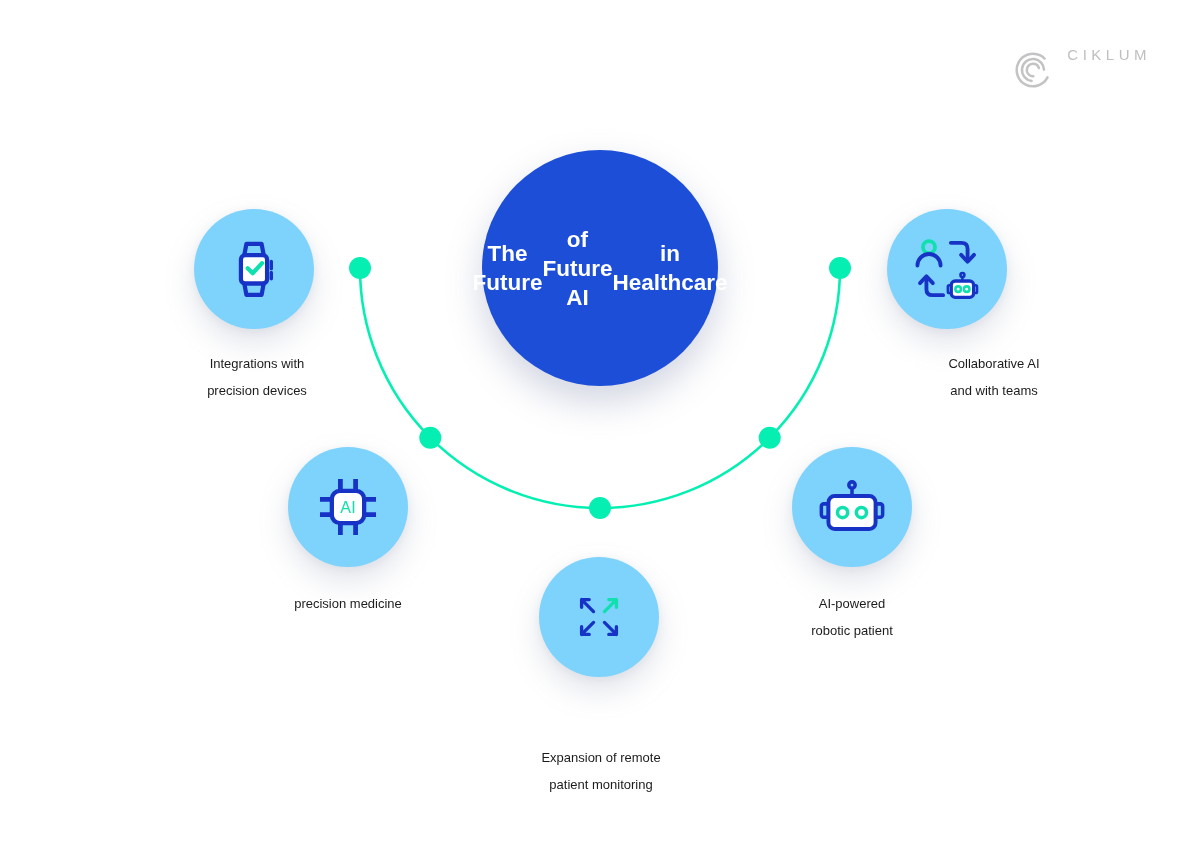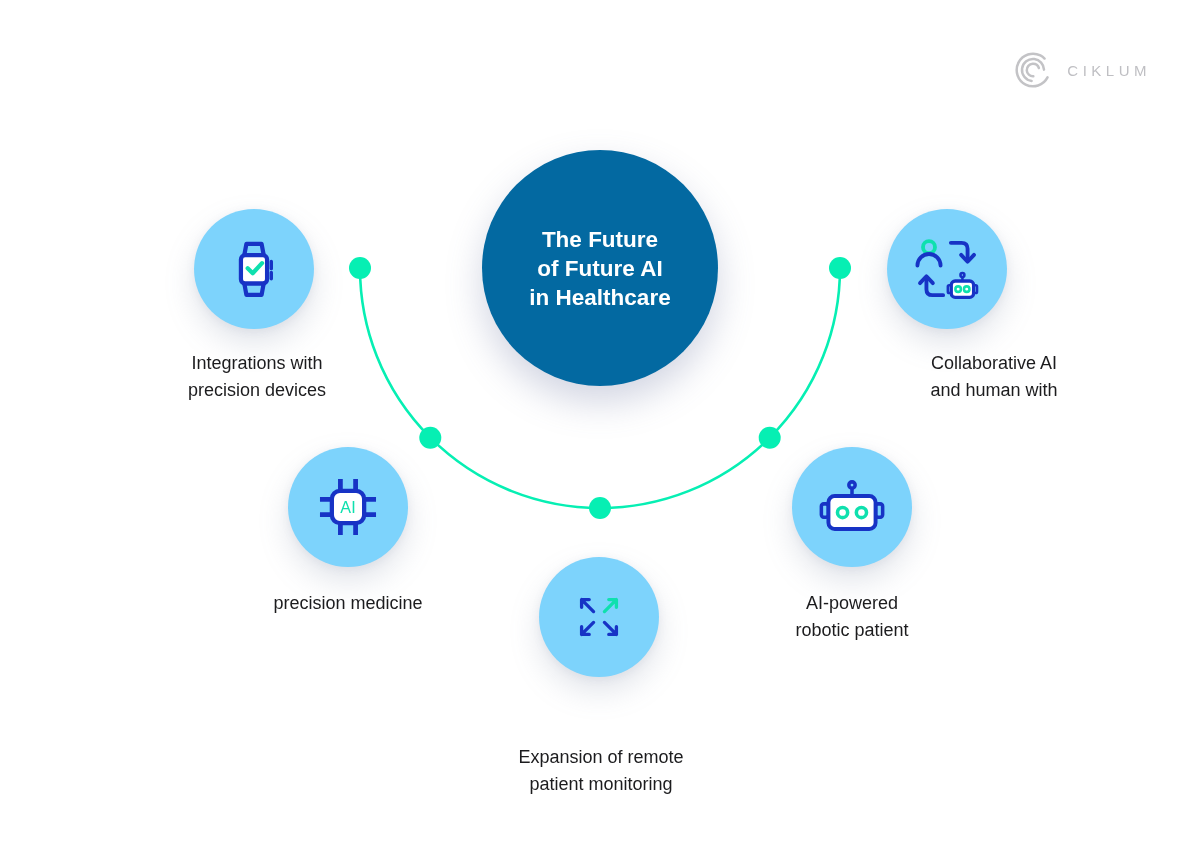--- a/index.html
+++ b/index.html
@@ -2,47 +2,47 @@
 <html><head>
 <meta charset="utf-8">
 <style>
   html,body { margin:0; padding:0; background:#ffffff; }
   .canvas {
     position:relative; width:1200px; height:850px; background:#ffffff;
     overflow:hidden; font-family:"Liberation Sans", sans-serif;
   }
 
   
-  .logo { position:absolute; top:46px; right:49px; display:flex; align-items:center; gap:11px; }
+  .logo { position:absolute; top:46px; right:49px; display:flex; gap:11px; }
   .logo-text { font-size:15px; letter-spacing:4.5px; color:#bfbfc3; font-weight:500; }
 
   
   .arc-svg { position:absolute; left:0; top:0; width:1200px; height:850px; }
 
   
   .center-circle {
     position:absolute; left:482px; top:150px; width:236px; height:236px;
-    border-radius:50%; background:#0369a1;
+    border-radius:50%; background:#1d4ed8;
     box-shadow:0 16px 36px rgba(95,105,150,0.28);
-    display:flex; flex-direction:column; align-items:center; justify-content:center;
+    display:flex; flex-direction:row; align-items:center; justify-content:center;
     color:#ffffff; font-weight:bold; font-size:22.5px; line-height:29px; text-align:center;
   }
 
   
   .node-circle {
     position:absolute; width:120px; height:120px; border-radius:50%;
     background:#7dd3fc;
     box-shadow:0 14px 30px rgba(120,130,160,0.22), 0 2px 8px rgba(120,130,160,0.10);
     display:flex; align-items:center; justify-content:center;
   }
 
   
   .node-label {
     position:absolute; transform:translateX(-50%); text-align:center;
-    font-size:18px; line-height:27px; color:#1c1c1e;
+    font-size:13px; line-height:27px; color:#1c1c1e;
   }
   .node-label span { display:block; white-space:nowrap; }
   .center-circle span { display:block; }
 </style>
 </head>
 <body>
 
 <div class="canvas">
 
   <svg class="arc-svg" viewBox="0 0 1200 850">
@@ -151,16 +151,16 @@
         <rect x="43" y="61" width="4.5" height="9" rx="1.5" stroke-width="3"></rect>
         <rect x="72.5" y="61" width="4.5" height="9" rx="1.5" stroke-width="3"></rect>
         <rect x="47" y="56" width="26" height="19" rx="4.5" fill="#ffffff" stroke-width="3.8"></rect>
       </g>
       <circle cx="55" cy="65.5" r="3.2" fill="none" stroke="#0fe0ae" stroke-width="3"></circle>
       <circle cx="65" cy="65.5" r="3.2" fill="none" stroke="#0fe0ae" stroke-width="3"></circle>
     </svg>
   </div>
   <div class="node-label" style="left:954px; top:350px;margin-left:40px;">
     <span>Collaborative AI</span>
-    <span>and human with</span>
+    <span>and with teams</span>
   </div>
 
 </div>
 
 </body></html>

